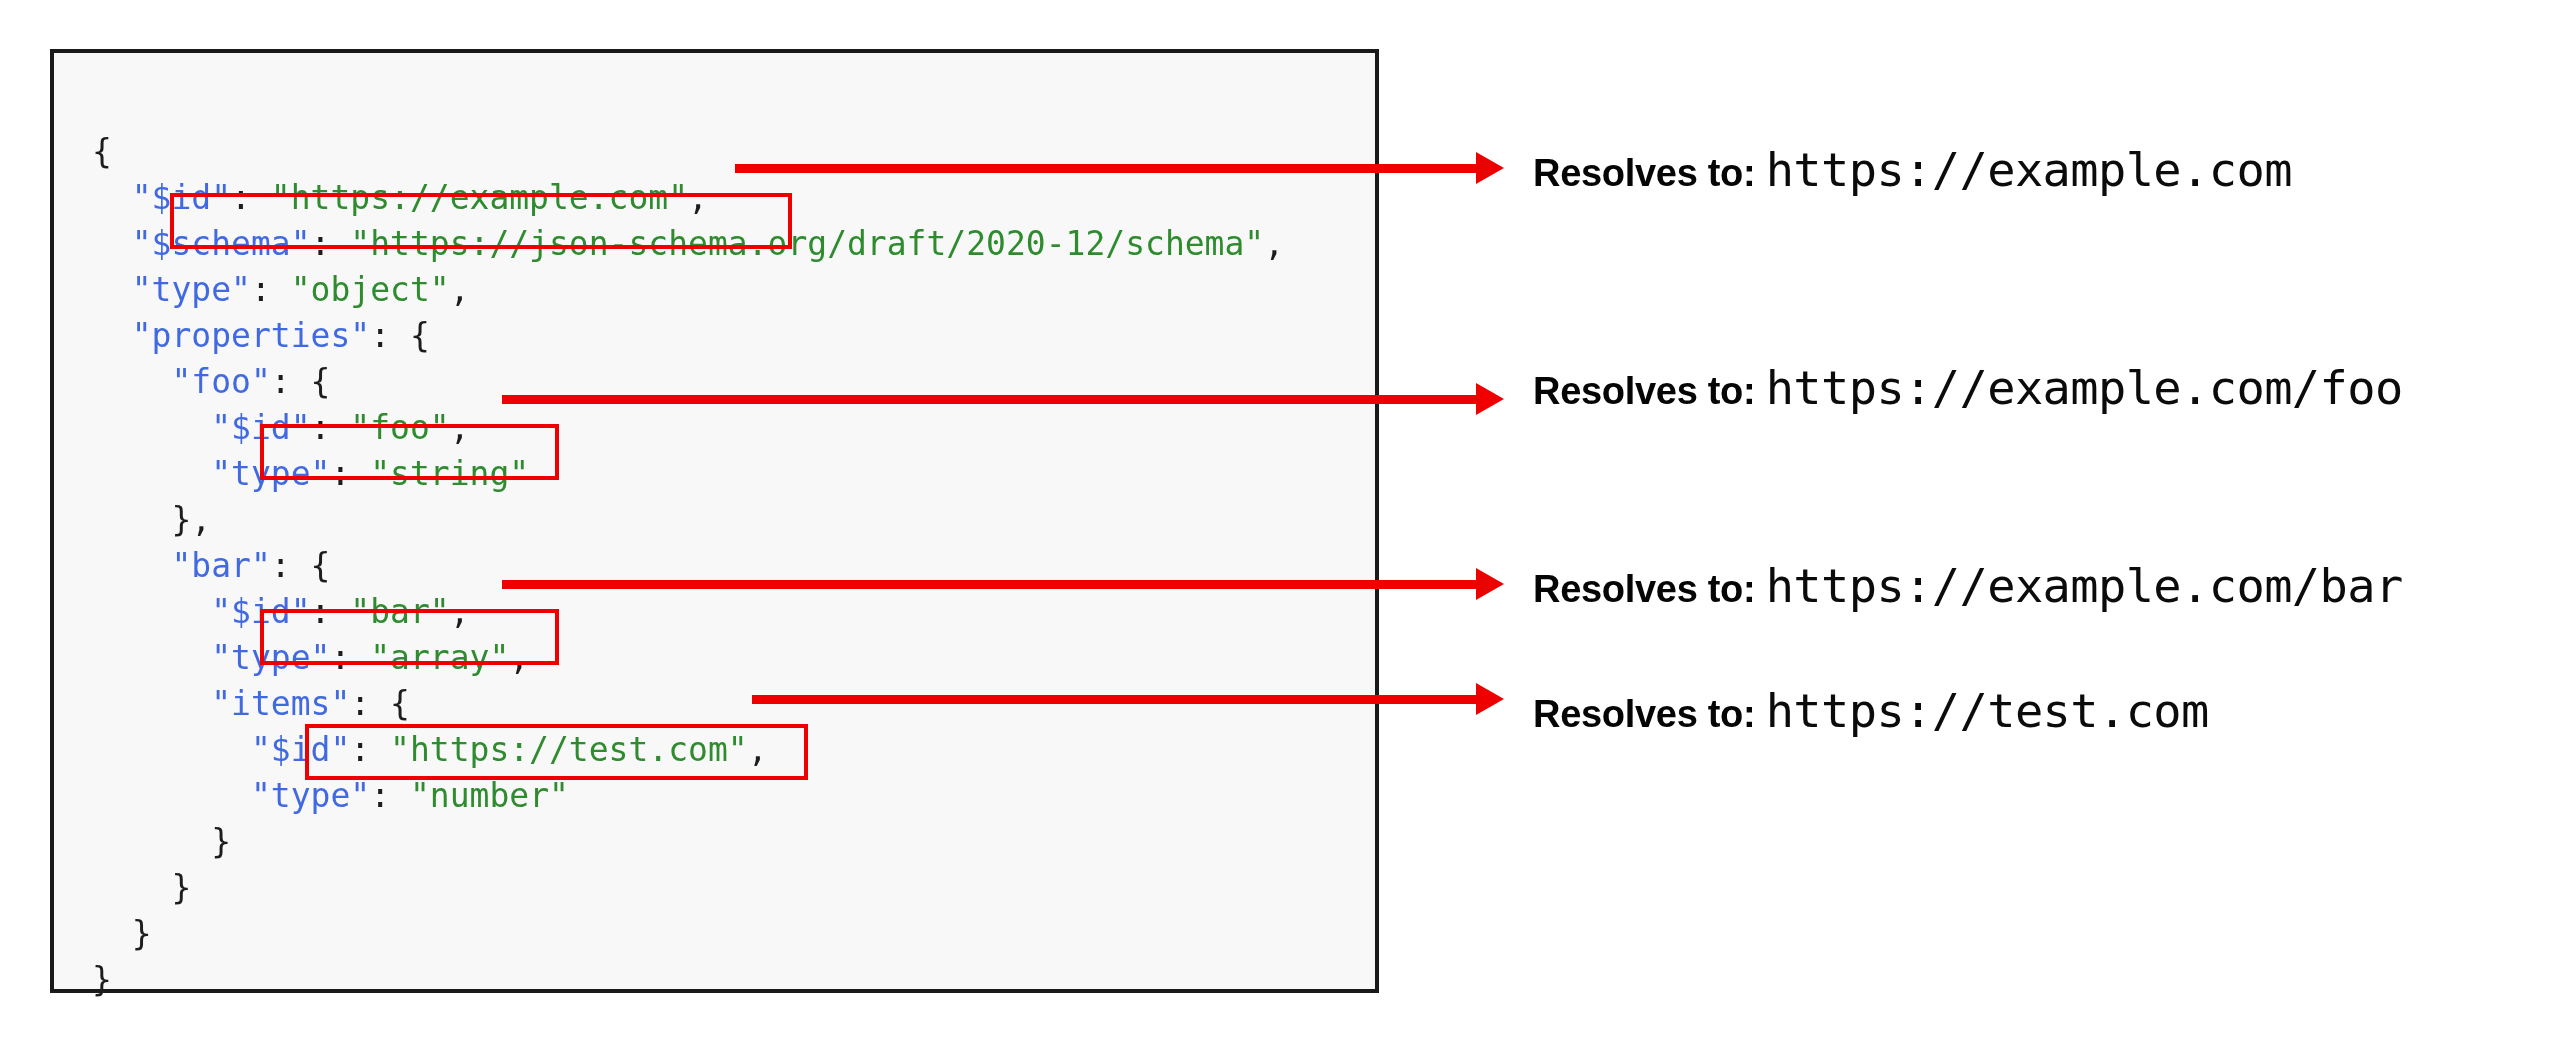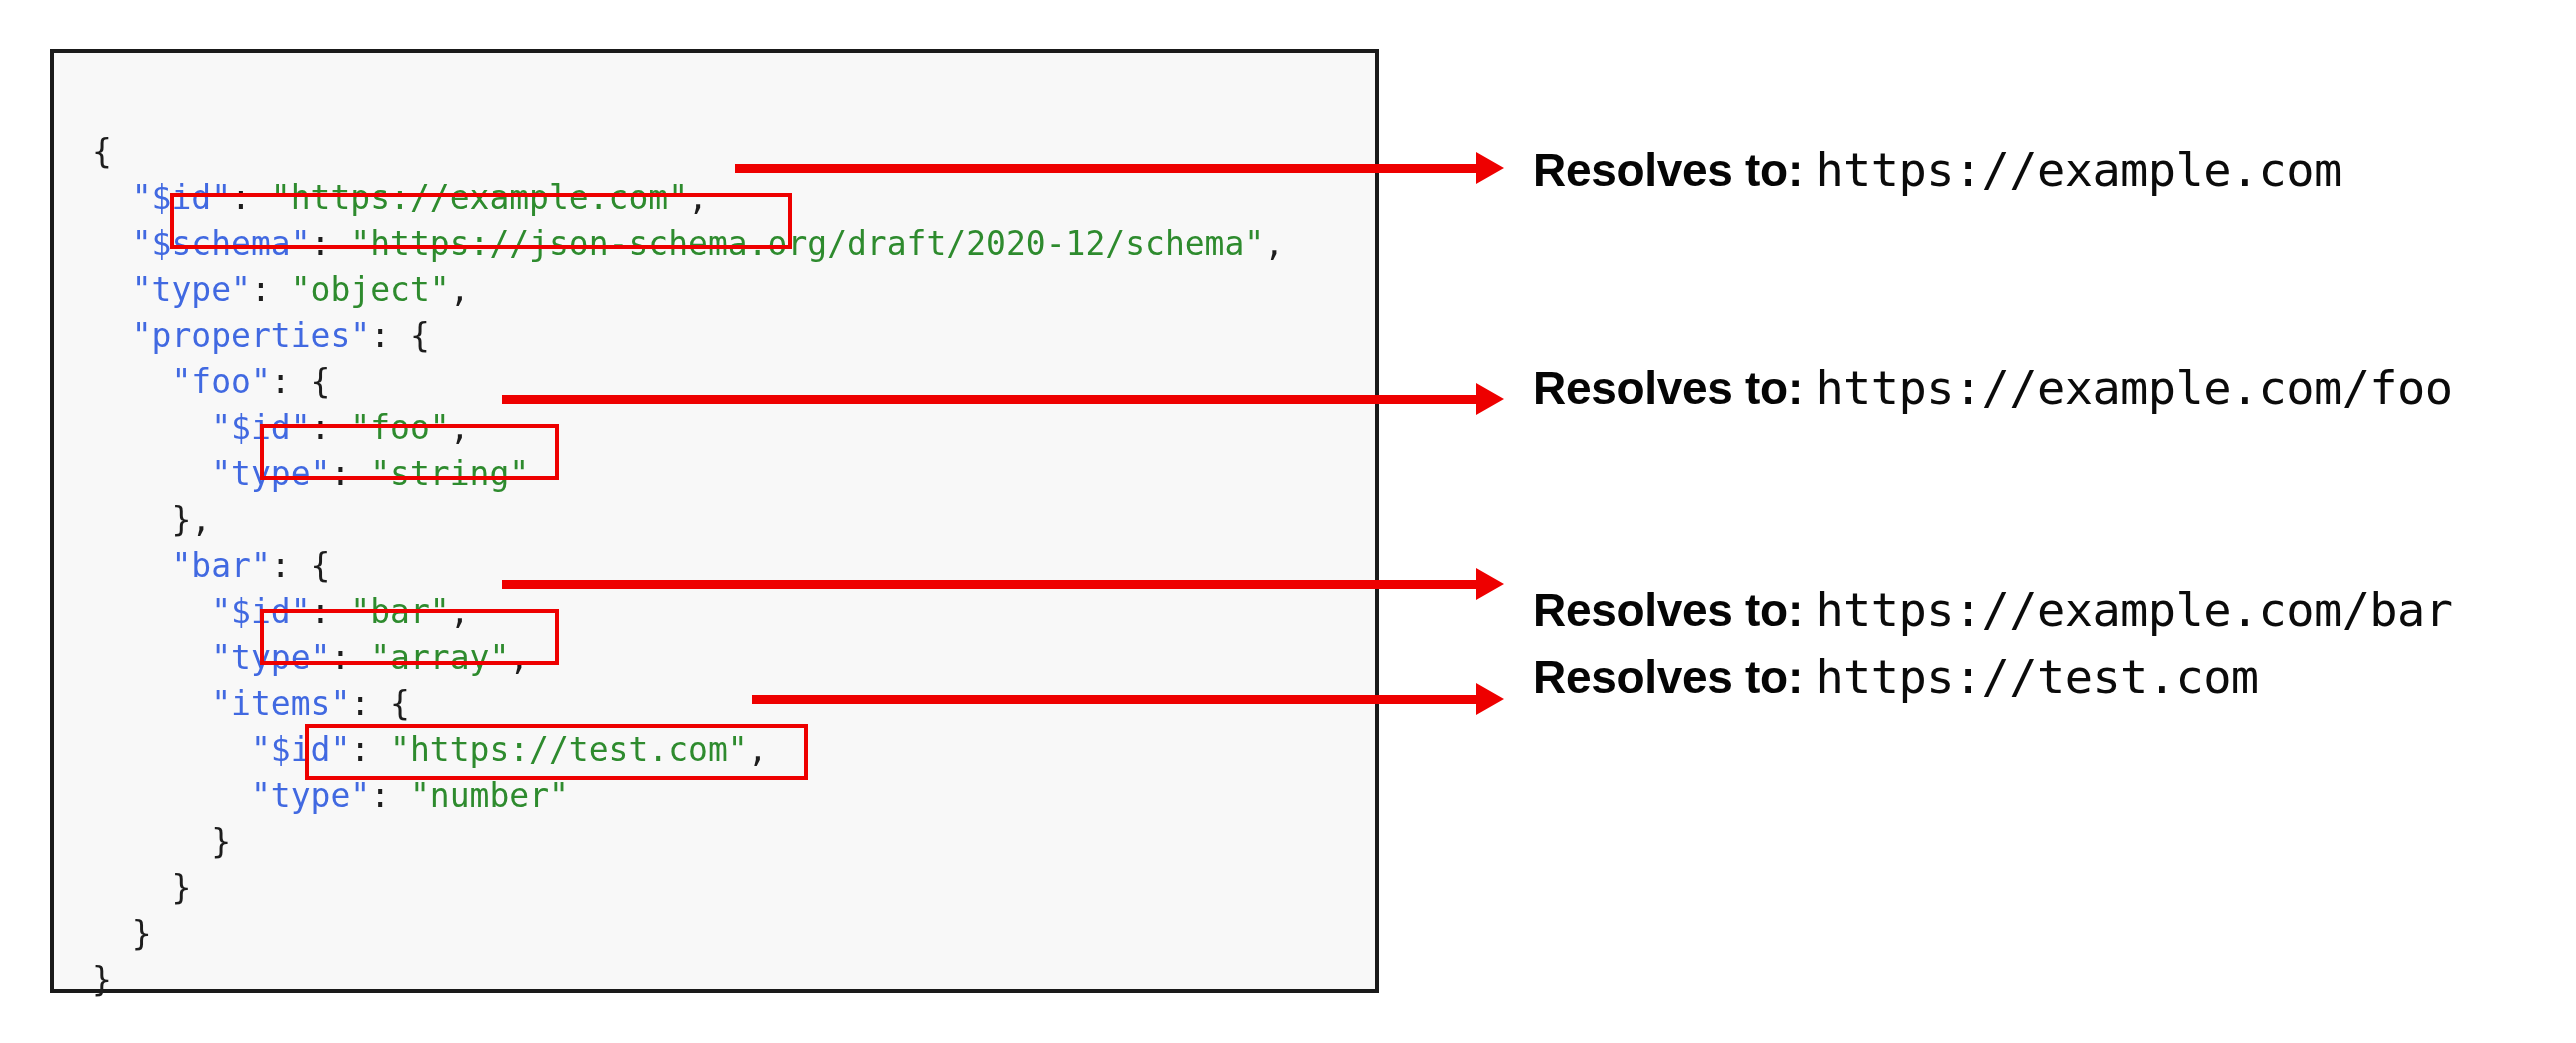--- a/index.html
+++ b/index.html
@@ -94,35 +94,35 @@
   
   .annotation {
     position: absolute;
     left: 1533px;
     white-space: nowrap;
     line-height: 1;
   }
   .annotation .lead {
     font-family: "Liberation Sans", sans-serif;
     font-weight: bold;
-    font-size: 46px;
+    font-size: 38px;
     color: #050505;
     letter-spacing: -0.3px;
   }
   .annotation .url {
     font-family: "DejaVu Sans Mono", "Liberation Mono", monospace;
     font-weight: normal;
     font-size: 47px;
     color: #0b0b0b;
     letter-spacing: -0.6px;
   }
   #ann-1 { top: 146px; }
   #ann-2 { top: 364px; }
-  #ann-3 { top: 562px; margin-top: 24px; }
-  #ann-4 { top: 653px; }
+  #ann-3 { top: 562px; }
+  #ann-4 { top: 687px; }
 </style>
 </head>
 <body>
 
 <div id="code-panel">
 
   <pre id="code-block"><span class="ln"><span class="p">{</span></span><span class="ln">  <span class="k">"$id"</span><span class="p">: </span><span class="s">"https://example.com"</span><span class="p">,</span></span><span class="ln">  <span class="k">"$schema"</span><span class="p">: </span><span class="s">"https://json-schema.org/draft/2020-12/schema"</span><span class="p">,</span></span><span class="ln">  <span class="k">"type"</span><span class="p">: </span><span class="s">"object"</span><span class="p">,</span></span><span class="ln">  <span class="k">"properties"</span><span class="p">: {</span></span><span class="ln">    <span class="k">"foo"</span><span class="p">: {</span></span><span class="ln">      <span class="k">"$id"</span><span class="p">: </span><span class="s">"foo"</span><span class="p">,</span></span><span class="ln">      <span class="k">"type"</span><span class="p">: </span><span class="s">"string"</span></span><span class="ln">    <span class="p">},</span></span><span class="ln">    <span class="k">"bar"</span><span class="p">: {</span></span><span class="ln">      <span class="k">"$id"</span><span class="p">: </span><span class="s">"bar"</span><span class="p">,</span></span><span class="ln">      <span class="k">"type"</span><span class="p">: </span><span class="s">"array"</span><span class="p">,</span></span><span class="ln">      <span class="k">"items"</span><span class="p">: {</span></span><span class="ln">        <span class="k">"$id"</span><span class="p">: </span><span class="s">"https://test.com"</span><span class="p">,</span></span><span class="ln">        <span class="k">"type"</span><span class="p">: </span><span class="s">"number"</span></span><span class="ln">      <span class="p">}</span></span><span class="ln">    <span class="p">}</span></span><span class="ln">  <span class="p">}</span></span><span class="ln"><span class="p">}</span></span></pre>
 
   <div class="hl" id="hl-1"></div>
   <div class="hl" id="hl-2"></div>

